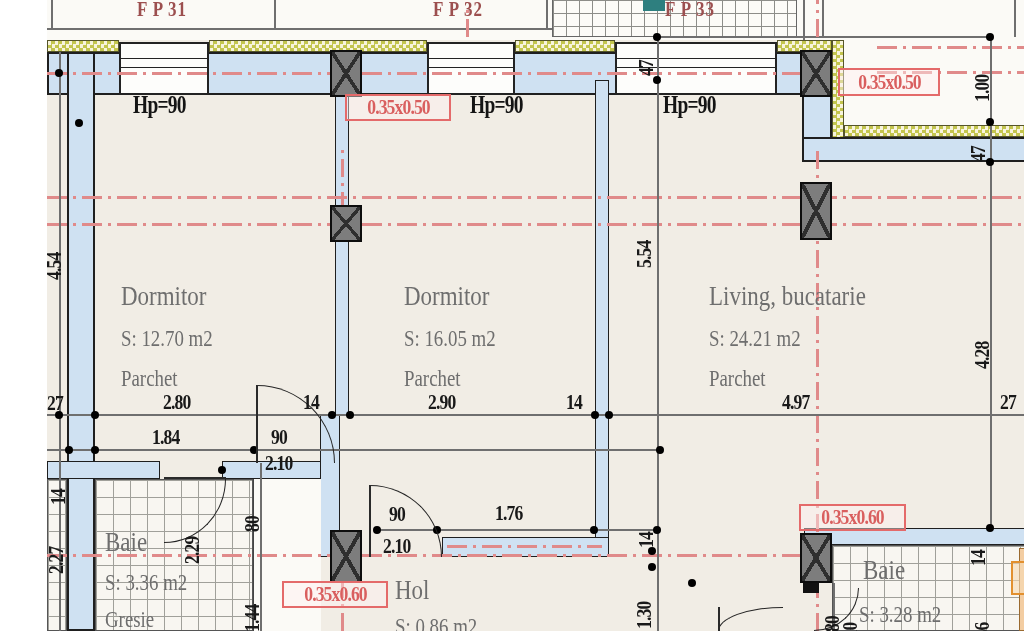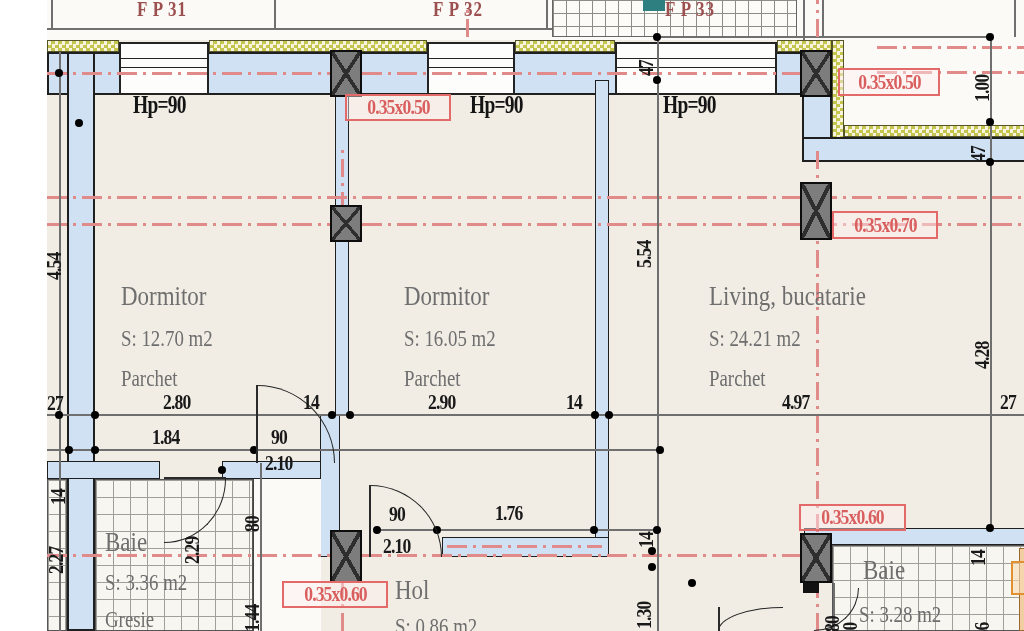--- a/index.html
+++ b/index.html
@@ -185,23 +185,20 @@
   <div class="amark" style="left:964px;top:561px;width:46px;height:34px;">
       <span>A</span>
     </div>
 
   <div class="beam" style="left:298px;top:94px;width:106px;height:27px;">
       <span>0.35x0.50</span>
     </div>
   <div class="beam" style="left:791px;top:68px;width:102px;height:28px;">
       <span>0.35x0.50</span>
     </div>
-  <div class="beam" style="left:785px;top:211px;width:106px;height:28px;">
-      <span>0.35x0.70</span>
-    </div>
   <div class="beam" style="left:235px;top:581px;width:106px;height:27px;">
       <span>0.35x0.60</span>
     </div>
   <div class="beam" style="left:752px;top:504px;width:107px;height:27px;">
       <span>0.35x0.60</span>
     </div>
 
   <div class="hp" style="left:86px;top:91px;">Hp=90</div>
   <div class="hp" style="left:423px;top:91px;">Hp=90</div>
   <div class="hp" style="left:616px;top:91px;">Hp=90</div>

